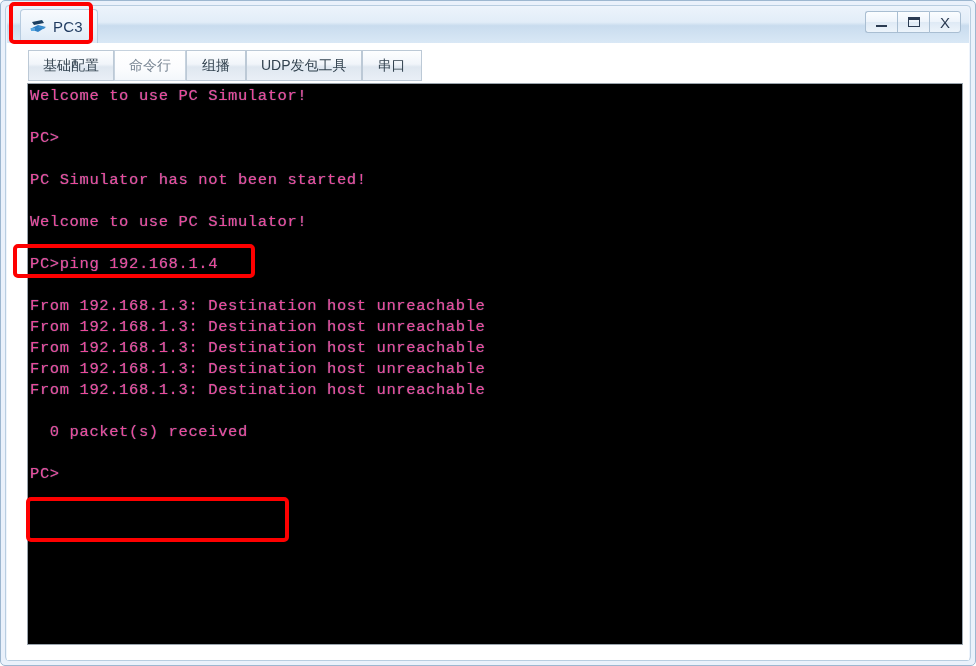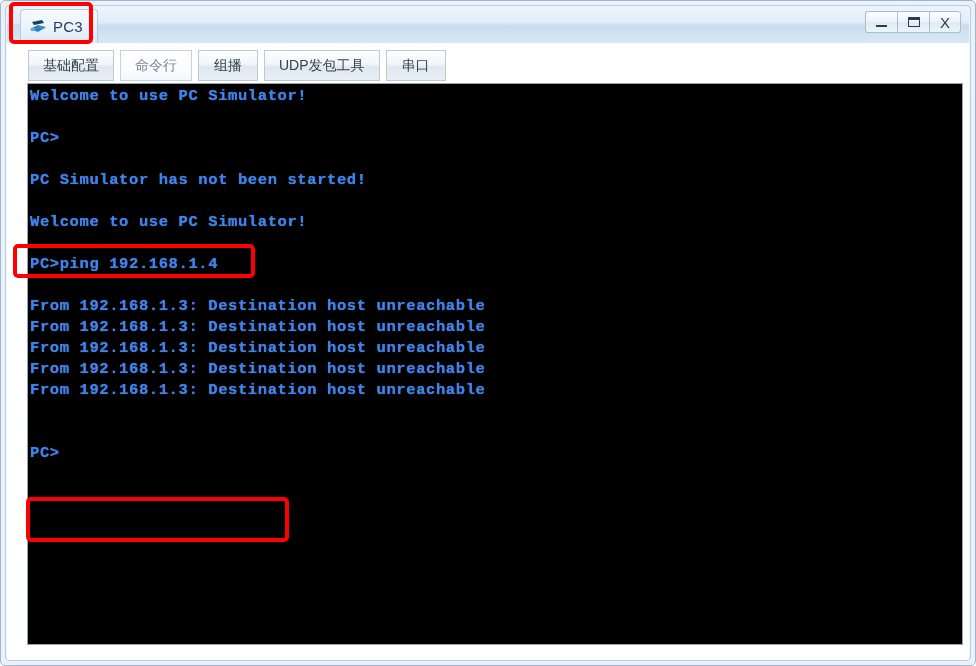--- a/index.html
+++ b/index.html
@@ -164,21 +164,21 @@
     padding: 0 14px;
     min-width: 60px;
     border: 1px solid #bcc9d6;
     background: linear-gradient(to bottom, #fdfeff 0%, #f1f5fa 45%, #dfe7f0 55%, #e9eff6 100%);
     display: flex;
     align-items: center;
     justify-content: center;
     font-size: 14px;
     color: #32424f;
     font-family: "Liberation Sans", sans-serif;
-    margin-right: 6px;
+    margin-right: 0;
     white-space: nowrap;
   }
   .tab.selected {
     background: linear-gradient(to bottom, #ffffff 0%, #fbfcfe 60%, #f3f7fb 100%);
     color: #7a8795;
     border-color: #c6d2de;
   }
 
   
   .terminal-wrap {
@@ -199,25 +199,24 @@
     height: 100%;
     background: #000000;
     padding: 2px 0 0 2px;
     box-sizing: border-box;
   }
   .tline {
     font-family: "Liberation Mono", "DejaVu Sans Mono", monospace;
     font-size: 15.5px;
     line-height: 21px;
     height: 21px;
-    color: #3b82f6;
+    color: #ec4899;
     white-space: pre;
     letter-spacing: 0.6px;
     text-shadow: 0 0 1px rgba(150,190,235,0.65);
-    font-weight: bold;
   }
 
   
   .annot {
     position: absolute;
     border: 4px solid #fe0000;
     border-radius: 5px;
     box-sizing: border-box;
     pointer-events: none;
   }
@@ -289,20 +288,21 @@
             <div class="tline">Welcome to use PC Simulator!</div>
             <div class="tline"></div>
             <div class="tline">PC&gt;ping 192.168.1.4</div>
             <div class="tline"></div>
             <div class="tline">From 192.168.1.3: Destination host unreachable</div>
             <div class="tline">From 192.168.1.3: Destination host unreachable</div>
             <div class="tline">From 192.168.1.3: Destination host unreachable</div>
             <div class="tline">From 192.168.1.3: Destination host unreachable</div>
             <div class="tline">From 192.168.1.3: Destination host unreachable</div>
             <div class="tline"></div>
+            <div class="tline">  0 packet(s) received</div>
             <div class="tline"></div>
             <div class="tline">PC&gt;</div>
           </div>
       </div>
 
     </div>
   </div>
 
   <div class="annot" id="annot-title" style="border-color: rgb(254, 0, 0);"></div>
   <div class="annot" id="annot-cmd" style="border-color: rgb(254, 0, 0);"></div>

